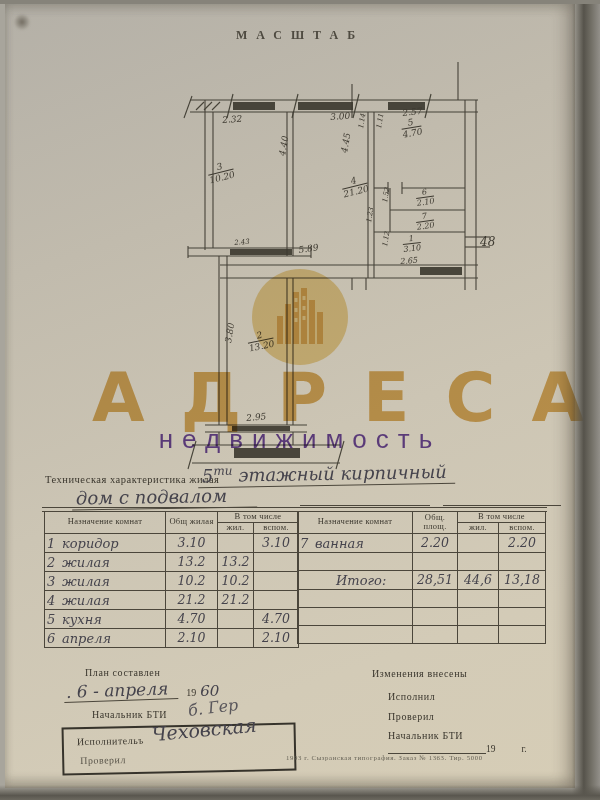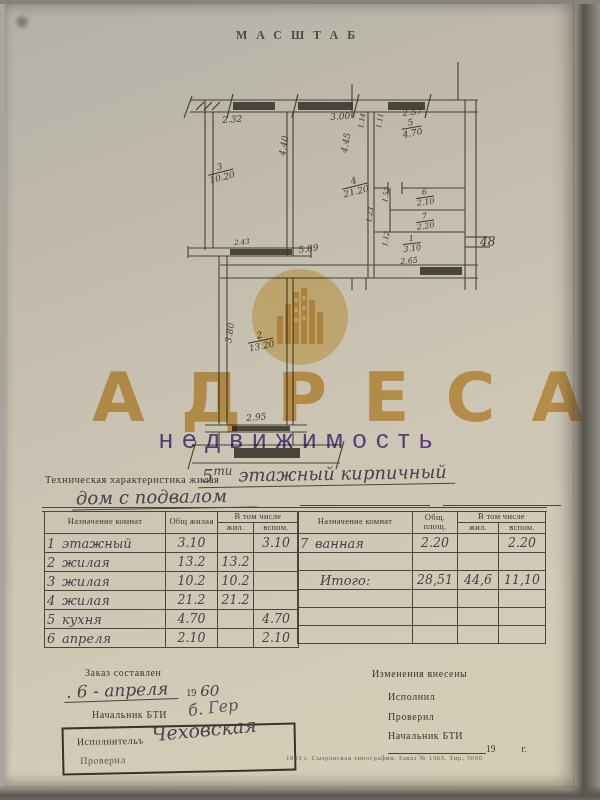--- a/index.html
+++ b/index.html
@@ -56,21 +56,21 @@
     border-top:1px solid #4b463b;border-bottom:1px solid #4b463b;}
   .doc-table{position:absolute;border-collapse:collapse;table-layout:fixed;}
   .doc-table th,.doc-table td{border:1px solid #4b463b;padding:0 2px;overflow:hidden;}
   .doc-table th{font-family:"Liberation Serif",serif;font-weight:normal;font-size:8.5px;
     letter-spacing:.3px;color:#3b372e;text-align:center;line-height:1.15;}
   .doc-table td{height:17px;}
   .c-name{padding-left:5px;white-space:nowrap;}
   .rnum{font-family:"DejaVu Serif",serif;font-style:italic;font-size:13px;color:#45434c;
     display:inline-block;width:15px;}
   .rname{font-family:"DejaVu Serif",serif;font-style:italic;font-size:13px;color:#45434c;}
-  .rname.indent{margin-left:20px;}
+  .rname.indent{margin-left:36px;}
   .c-val{text-align:center;font-family:"DejaVu Serif",serif;font-style:italic;
     font-size:12.5px;color:#45434c;}
   
   .f-label{position:absolute;font-size:10px;letter-spacing:.6px;}
   #date-line{position:absolute;left:64px;top:680px;white-space:nowrap;}
   #date-hand{font-size:17px;border-bottom:1px solid #4b463b;padding:0 10px 0 2px;display:inline-block;transform:rotate(-2deg);}
   #date-year-printed{font-size:10px;margin-left:4px;}
   #date-year-hand{font-size:15px;}
   #chief-sig{position:absolute;left:188px;top:698px;font-size:16px;transform:rotate(-7deg);opacity:.85;}
   #stamp-box{position:absolute;left:62px;top:725px;width:230px;height:44px;
@@ -260,21 +260,21 @@
       <th rowspan="2">Общ жилая</th>
       <th colspan="2">В том числе</th>
     </tr>
     <tr>
       <th>жил.</th>
       <th>вспом.</th>
     </tr>
   </thead>
   <tbody id="left-tbody">
       <tr>
-        <td class="c-name"><span class="rnum">1</span><span class="rname">этажный</span></td>
+        <td class="c-name"><span class="rnum">1</span><span class="rname">коридор</span></td>
         <td class="c-val">3.10</td>
         <td class="c-val"></td>
         <td class="c-val">3.10</td>
       </tr>
       <tr>
         <td class="c-name"><span class="rnum">2</span><span class="rname">жилая</span></td>
         <td class="c-val">13.2</td>
         <td class="c-val">13.2</td>
         <td class="c-val"></td>
       </tr>
@@ -336,21 +336,21 @@
       <tr>
         <td class="c-name"></td>
         <td class="c-val"></td>
         <td class="c-val"></td>
         <td class="c-val"></td>
       </tr>
       <tr>
         <td class="c-name"><span class="rname indent">Итого:</span></td>
         <td class="c-val">28,51</td>
         <td class="c-val">44,6</td>
-        <td class="c-val">11,10</td>
+        <td class="c-val">13,18</td>
       </tr>
       <tr>
         <td class="c-name"></td>
         <td class="c-val"></td>
         <td class="c-val"></td>
         <td class="c-val"></td>
       </tr>
       <tr>
         <td class="c-name"></td>
         <td class="c-val"></td>
@@ -359,21 +359,21 @@
       </tr>
       <tr>
         <td class="c-name"></td>
         <td class="c-val"></td>
         <td class="c-val"></td>
         <td class="c-val"></td>
       </tr>
     </tbody>
 </table>
 
-<div class="f-label printed" style="left:85px;top:667px;">Заказ составлен</div>
+<div class="f-label printed" style="left:85px;top:667px;">План составлен</div>
 <div id="date-line">
   <span id="date-hand" class="hand">. 6 - апреля</span>
   <span id="date-year-printed" class="printed">19</span>
   <span id="date-year-hand" class="hand">60</span>
 </div>
 <div class="f-label printed" style="left:92px;top:709px;">Начальник БТИ</div>
 <div id="chief-sig" class="hand">б. Гер</div>
 
 <div id="stamp-box">
   <span id="executor-label" class="printed">Исполнительъ</span>

